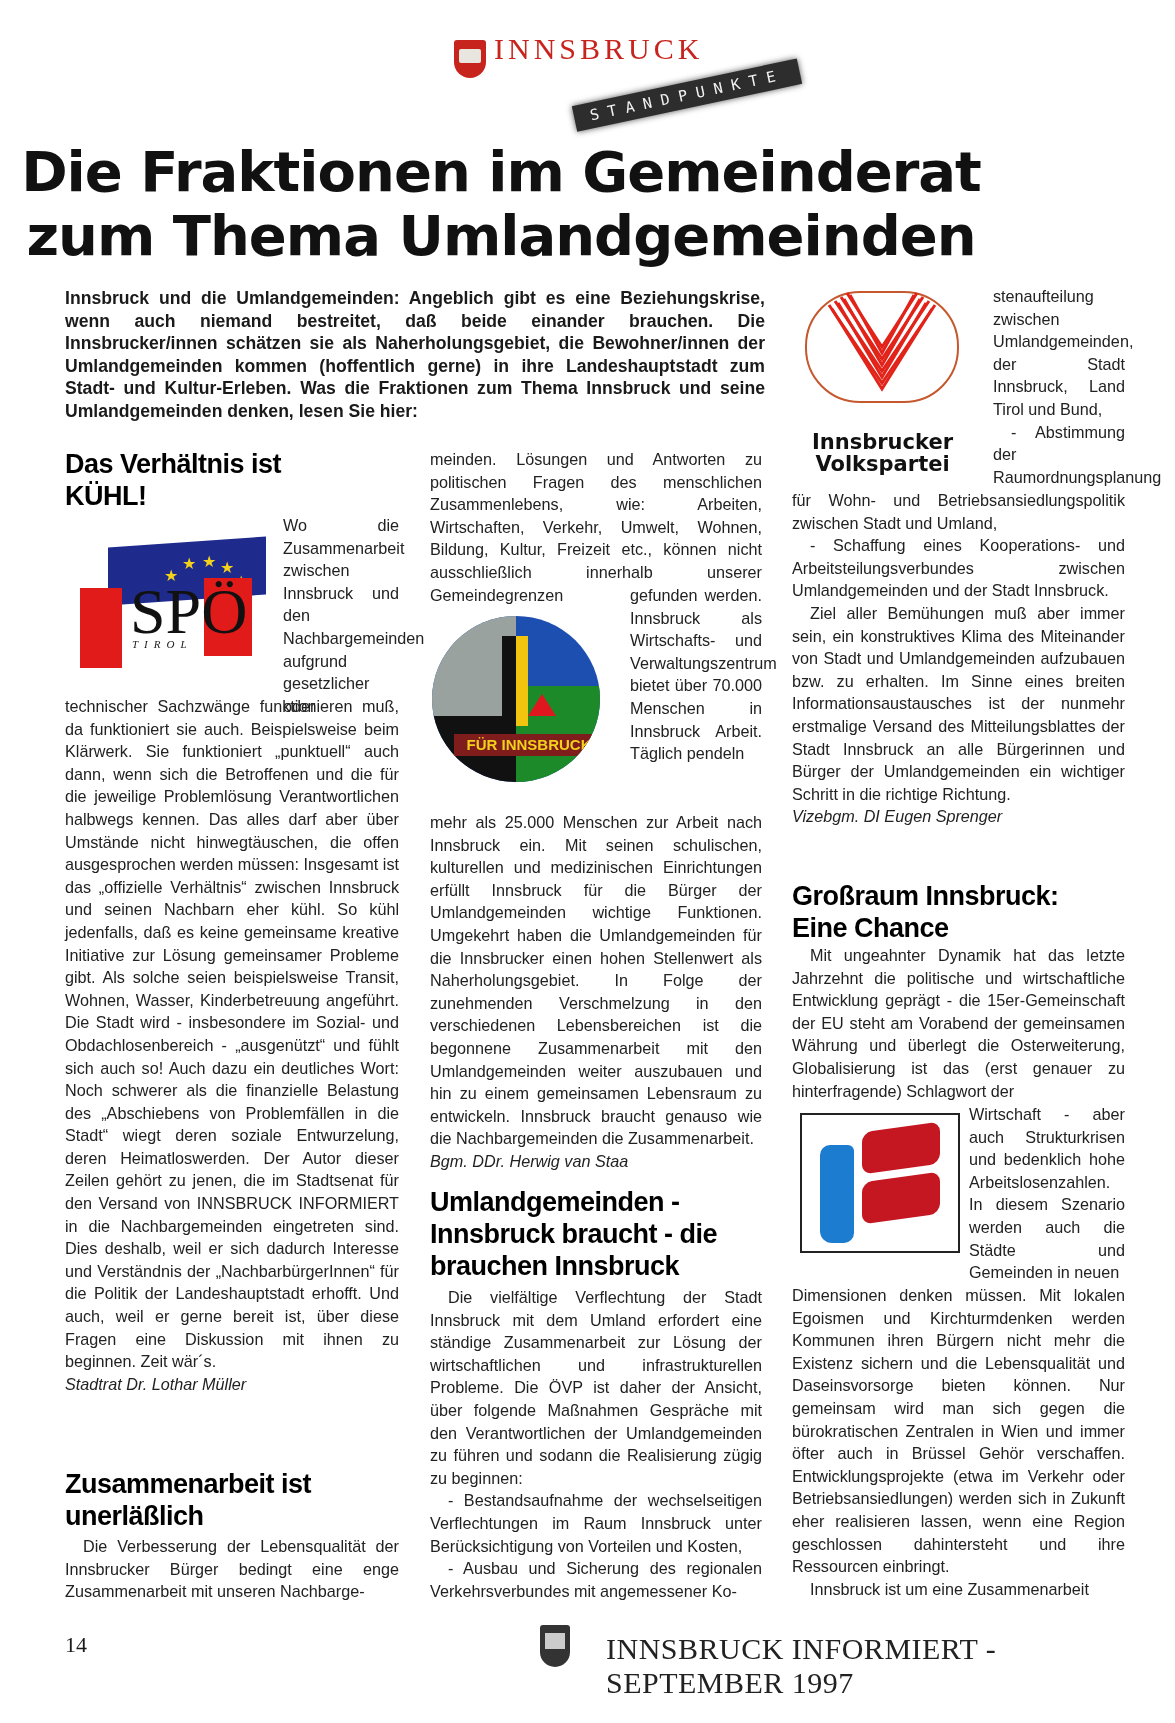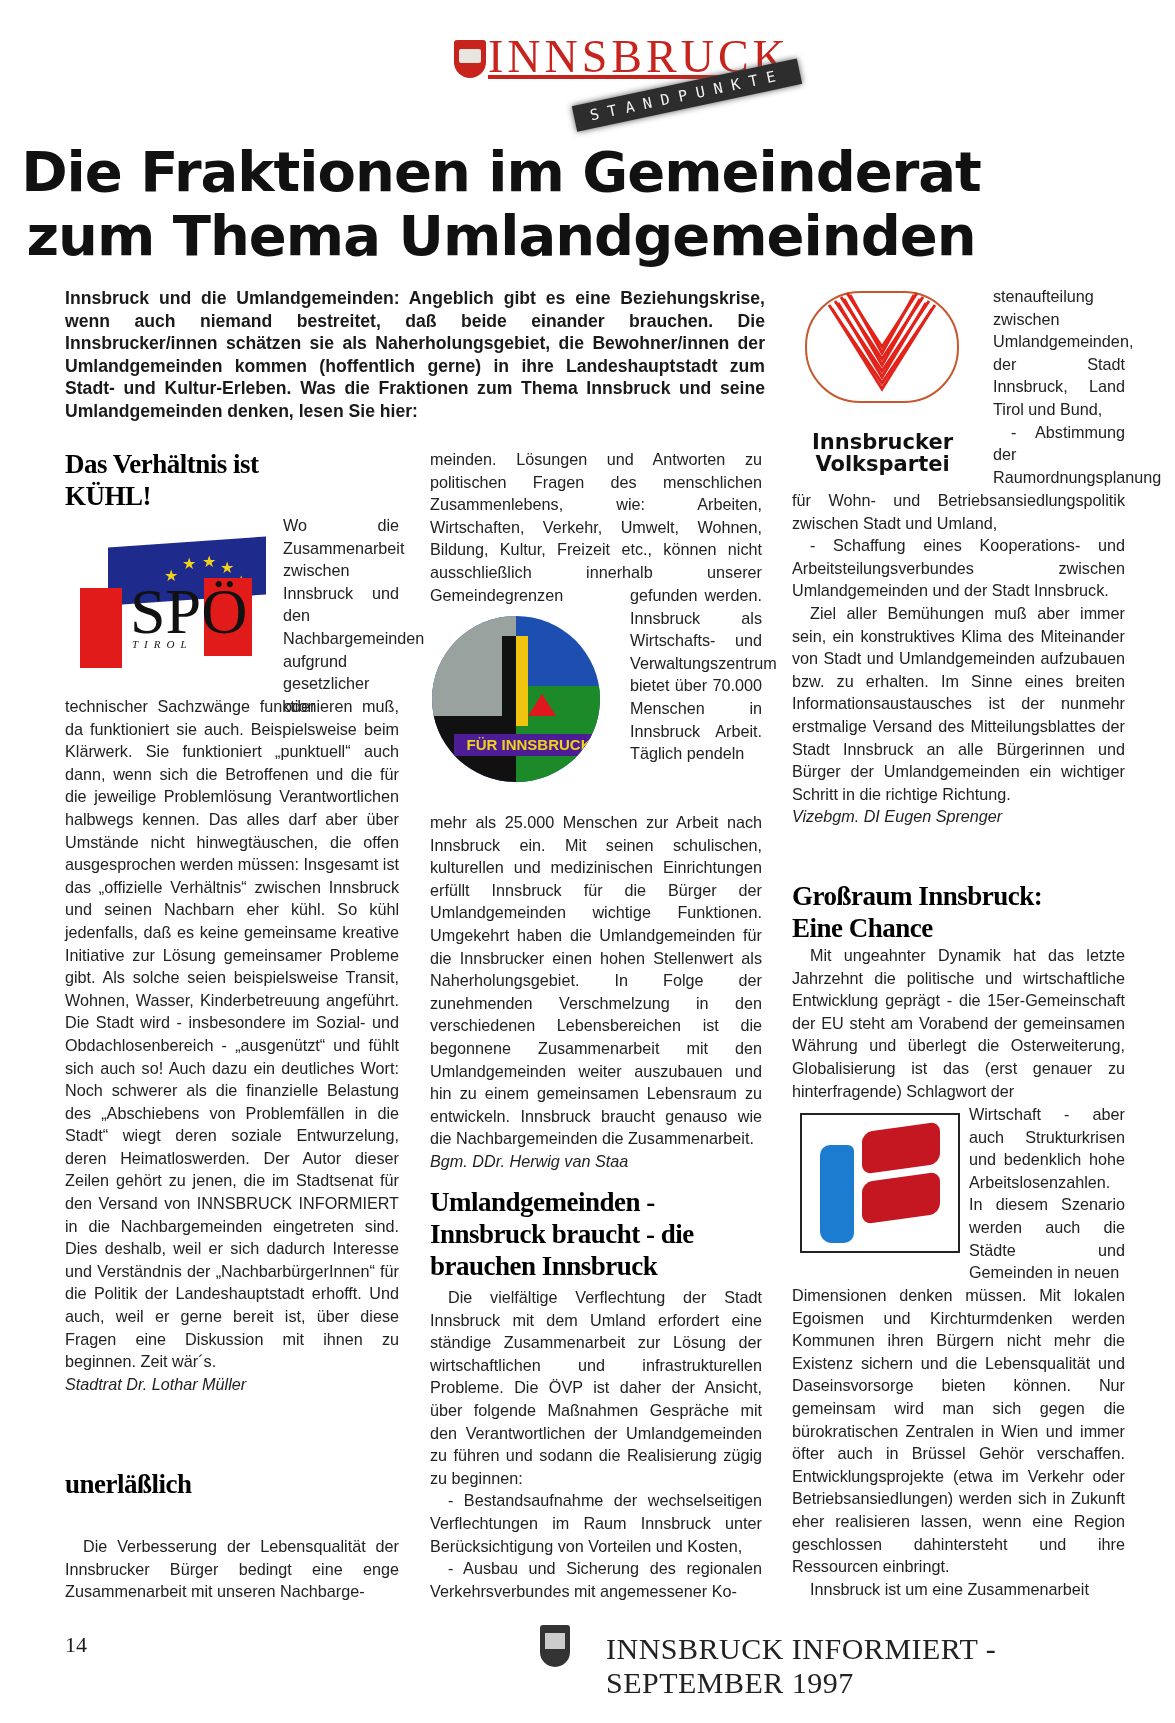--- a/index.html
+++ b/index.html
@@ -1,48 +1,48 @@
 <!DOCTYPE html>
 <html><head>
 <meta charset="utf-8">
 <style>
   html,body{margin:0;padding:0;background:#fff;}
   body{width:1175px;height:1723px;position:relative;overflow:hidden;color:#1a1a1a;font-family:"Liberation Sans",sans-serif;}
   .abs{position:absolute;}
   .masthead{left:452px;top:36px;width:330px;height:90px;}
   .crest{position:absolute;left:2px;top:4px;width:32px;height:38px;background:#c8241e;border-radius:3px 3px 16px 16px;}
   .crest::after{content:"";position:absolute;left:5px;top:9px;width:22px;height:14px;background:#e9e6e0;border-radius:2px;}
-  .brand{position:absolute;left:36px;top:-2px;font-family:"Liberation Serif",serif;font-size:46px;letter-spacing:4px;color:#c8241e;line-height:1;text-decoration:underline;}
+  .brand{position:absolute;left:42px;top:-2px;font-family:"Liberation Serif",serif;font-size:30px;letter-spacing:4px;color:#c8241e;line-height:1;}
   .standpunkte{position:absolute;left:120px;top:46px;background:#2d2d2d;color:#f2f2f2;font-family:"DejaVu Sans Mono",monospace;font-size:15px;letter-spacing:9px;padding:4px 16px;transform:rotate(-12deg);box-shadow:0 0 6px #555;}
   .title{left:0;width:1002px;top:140px;text-align:center;font-family:"DejaVu Sans",sans-serif;font-weight:bold;font-size:56px;line-height:64px;letter-spacing:-1px;color:#111;}
   .intro{left:65px;top:287px;width:700px;font-size:17.6px;line-height:22.6px;font-weight:bold;text-align:justify;color:#1a1a1a;}
   .col{font-size:16.2px;line-height:22.6px;text-align:justify;color:#222;}
   .col p{margin:0;}
-  .h2{font-family:Liberation Serif, serif;font-weight:bold;font-size:27px;line-height:32px;color:#000;letter-spacing:-0.5px;}
+  .h2{font-family:Liberation Sans, sans-serif;font-weight:bold;font-size:27px;line-height:32px;color:#000;letter-spacing:-0.5px;}
   .sig{font-style:italic;text-align:left;}
   .ind{text-indent:18px;}
   .footer-num{left:65px;top:1632px;font-family:"Liberation Serif",serif;font-size:22px;}
   .footer-crest{left:540px;top:1625px;width:30px;height:42px;background:#333;border-radius:3px 3px 15px 15px;}
   .footer-crest::after{content:"";position:absolute;left:5px;top:8px;width:20px;height:16px;background:#ccc;}
   .footer-text{left:606px;top:1632px;font-family:"Liberation Serif",serif;font-size:30px;letter-spacing:0.5px;color:#222;}
   .spoe{left:78px;top:538px;width:190px;height:130px;}
   .spoe .blue{position:absolute;left:30px;top:4px;width:158px;height:58px;background:#1f2b8c;transform:skewY(-4deg);}
   .spoe .star{position:absolute;color:#f4d21c;font-size:16px;}
   .spoe .red1{position:absolute;left:2px;top:50px;width:42px;height:80px;background:#e11a1a;}
   .spoe .red2{position:absolute;left:126px;top:40px;width:48px;height:78px;background:#e11a1a;}
   .spoe .txt{position:absolute;left:52px;top:42px;font-family:"Liberation Serif",serif;font-size:64px;line-height:1;color:#111;}
   .spoe .tirol{position:absolute;left:54px;top:100px;font-family:"Liberation Serif",serif;font-size:11px;letter-spacing:6px;font-style:italic;}
   .fi{left:432px;top:616px;width:168px;height:166px;border-radius:50%;overflow:hidden;background:#1d4fb0;}
   .fi .q1{position:absolute;left:0;top:0;width:84px;height:100px;background:#9aa2a0;}
   .fi .q3{position:absolute;left:0;top:100px;width:84px;height:66px;background:#111;}
   .fi .q4{position:absolute;left:84px;top:70px;width:84px;height:96px;background:#1d8a2a;}
   .fi .tower{position:absolute;left:70px;top:20px;width:14px;height:90px;background:#111;}
   .fi .tower2{position:absolute;left:84px;top:20px;width:12px;height:90px;background:#f1c40f;}
   .fi .roof{position:absolute;left:96px;top:78px;width:0;height:0;border-left:14px solid transparent;border-right:14px solid transparent;border-bottom:22px solid #e0171f;}
-  .fi .band{position:absolute;left:22px;top:118px;width:150px;height:22px;background:#4c1d95;color:#f1d11a;font-weight:bold;font-size:15px;text-align:center;line-height:22px;}
+  .fi .band{position:absolute;left:22px;top:118px;width:150px;height:22px;background:#7f1d1d;color:#f1d11a;font-weight:bold;font-size:15px;text-align:center;line-height:22px;}
   .oevp{left:805px;top:291px;width:150px;height:108px;border:2px solid #c6582e;border-radius:55px;}
   .oevp .v{position:absolute;left:20px;top:-2px;width:110px;height:105px;}
   .oevp-name{left:795px;top:420px;width:175px;text-align:center;font-family:"DejaVu Sans",sans-serif;font-weight:bold;font-size:21px;line-height:22px;color:#111;margin-top:11px;}
   .fpoe{left:800px;top:1113px;width:156px;height:136px;border:2px solid #222;background:#fff;}
   .fpoe .b{position:absolute;left:18px;top:30px;width:34px;height:98px;background:#1c7cd0;border-radius:10px 6px 10px 12px;}
   .fpoe .r1{position:absolute;left:60px;top:12px;width:78px;height:42px;background:#c41722;border-radius:10px;transform:skewY(-8deg);}
   .fpoe .r2{position:absolute;left:60px;top:62px;width:78px;height:42px;background:#c41722;border-radius:10px;transform:skewY(-8deg);}
 </style>
 </head>
 <body>
@@ -78,20 +78,21 @@
   <div class="tirol">TIROL</div>
 </div>
 
 <div class="abs col" style="left:283px;top:514px;width:116px;">Wo die Zusammenarbeit zwischen Innsbruck und den Nachbargemeinden aufgrund gesetzlicher oder</div>
 <div class="abs col" style="left:65px;top:695px;width:334px;">
   <p>technischer Sachzwänge funktionieren muß, da funktioniert sie auch. Beispielsweise beim Klärwerk. Sie funktioniert „punktuell“ auch dann, wenn sich die Betroffenen und die für die jeweilige Problemlösung Verantwortlichen halbwegs kennen. Das alles darf aber über Umstände nicht hinwegtäuschen, die offen ausgesprochen werden müssen: Insgesamt ist das „offizielle Verhältnis“ zwischen Innsbruck und seinen Nachbarn eher kühl. So kühl jedenfalls, daß es keine gemeinsame kreative Initiative zur Lösung gemeinsamer Probleme gibt. Als solche seien beispielsweise Transit, Wohnen, Wasser, Kinderbetreuung angeführt. Die Stadt wird - insbesondere im Sozial- und Obdachlosenbereich - „ausgenützt“ und fühlt sich auch so! Auch dazu ein deutliches Wort: Noch schwerer als die finanzielle Belastung des „Abschiebens von Problemfällen in die Stadt“ wiegt deren soziale Entwurzelung, deren Heimatloswerden. Der Autor dieser Zeilen gehört zu jenen, die im Stadtsenat für den Versand von INNSBRUCK INFORMIERT in die Nachbargemeinden eingetreten sind. Dies deshalb, weil er sich dadurch Interesse und Verständnis der „NachbarbürgerInnen“ für die Politik der Landeshauptstadt erhofft. Und auch, weil er gerne bereit ist, über diese Fragen eine Diskussion mit ihnen zu beginnen. Zeit wär´s.</p>
   <p class="sig">Stadtrat Dr. Lothar Müller</p>
 </div>
 
 <div class="abs h2" style="left:65px;top:1468px;width:334px;">
+  <div>Zusammenarbeit ist</div>
   <div>unerläßlich</div>
 </div>
 <div class="abs col ind" style="left:65px;top:1535px;width:334px;">Die Verbesserung der Lebensqualität der Innsbrucker Bürger bedingt eine enge Zusammenarbeit mit unseren Nachbarge-</div>
 
 <div class="abs col" style="left:430px;top:448px;width:332px;">meinden. Lösungen und Antworten zu politischen Fragen des menschlichen Zusammenlebens, wie: Arbeiten, Wirtschaften, Verkehr, Umwelt, Wohnen, Bildung, Kultur, Freizeit etc., können nicht ausschließlich innerhalb unserer Gemeindegrenzen</div>
 
 <div class="abs fi">
   <div class="q1"></div>
   <div class="q3"></div>
   <div class="q4"></div>

